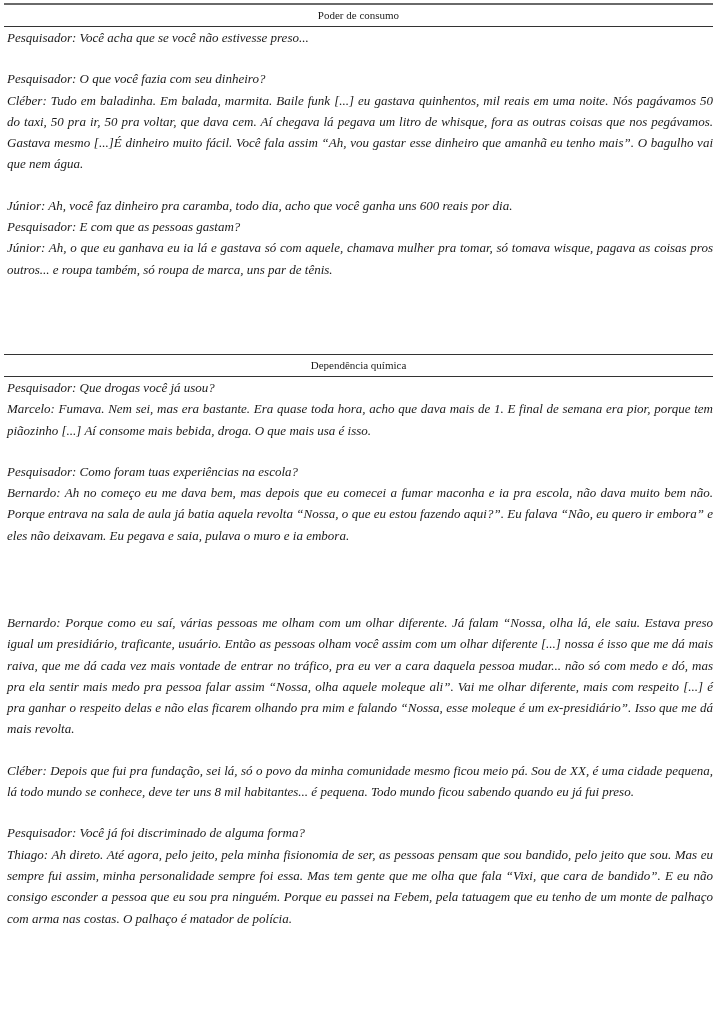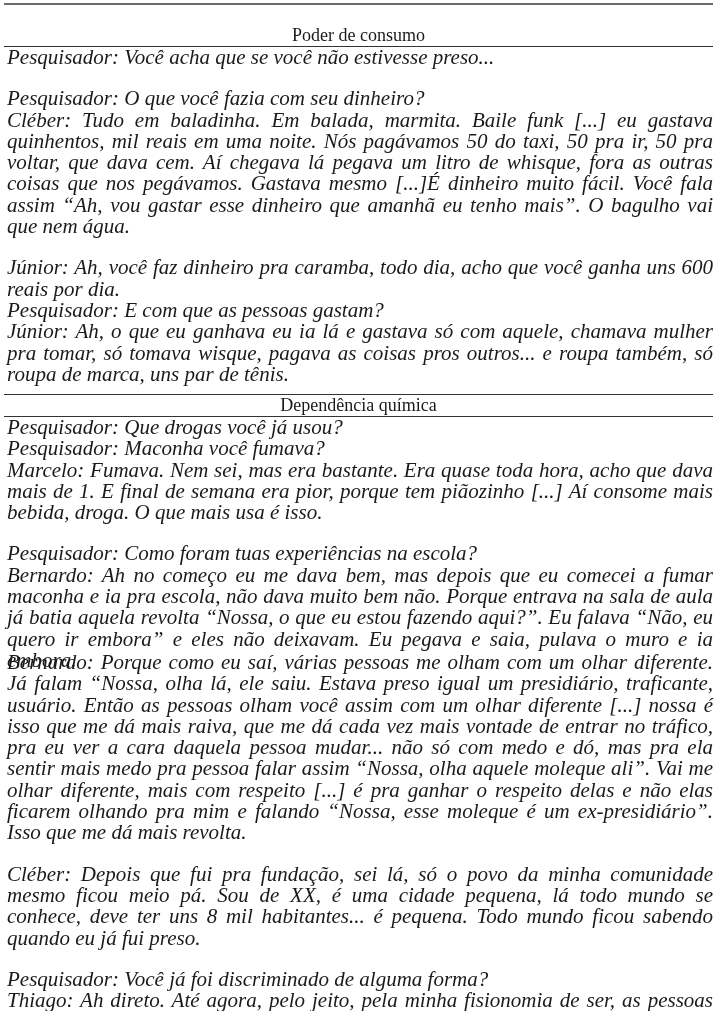--- a/index.html
+++ b/index.html
@@ -17,36 +17,35 @@
       padding-top: 3px;
     }
     .rule-top {
       height: 0;
       border-top: 2px solid #6a6a6a;
       margin-bottom: 0;
     }
     .section-header {
       text-align: center;
       font-style: normal;
-      font-size: 18px;
+      font-size: 11px;
       line-height: 21px;
       height: 21px;
       border-bottom: 1.5px solid #333;
       color: #1a1a1a;
-      margin-top: 20px;
     }
     .section-header.with-top {
       border-top: 1.5px solid #333;
     }
     .section-body {
       padding: 0 0 0 3px;
     }
     .block {
       font-style: italic;
-      font-size: 21px;
+      font-size: 13px;
       line-height: 21.3px;
       text-align: justify;
       margin: 0;
     }
     .block + .block { margin-top: 20px; }
     .line {
       display: block;
       margin: 0;
     }
     .sec1 .section-body { height: 327px; }
@@ -75,21 +74,20 @@
         <span class="line">Júnior: Ah, o que eu ganhava eu ia lá e gastava só com aquele, chamava mulher pra tomar, só tomava wisque, pagava as coisas pros outros... e roupa também, só roupa de marca, uns par de tênis.</span>
       </div>
     </div>
   </div>
 
   <div class="section sec2">
     <div class="section-header with-top">Dependência química</div>
     <div class="section-body">
       <div class="block">
         <span class="line">Pesquisador: Que drogas você já usou?</span>
-        <span class="line">Pesquisador: Maconha você fumava?</span>
         <span class="line">Marcelo: Fumava. Nem sei, mas era bastante. Era quase toda hora, acho que dava mais de 1. E final de semana era pior, porque tem piãozinho [...] Aí consome mais bebida, droga. O que mais usa é isso.</span>
       </div>
       <div class="block">
         <span class="line">Pesquisador: Como foram tuas experiências na escola?</span>
         <span class="line">Bernardo: Ah no começo eu me dava bem, mas depois que eu comecei a fumar maconha e ia pra escola, não dava muito bem não. Porque entrava na sala de aula já batia aquela revolta “Nossa, o que eu estou fazendo aqui?”. Eu falava “Não, eu quero ir embora” e eles não deixavam. Eu pegava e saia, pulava o muro e ia embora.</span>
       </div>
     </div>
   </div>
 
   <div class="section sec3">

